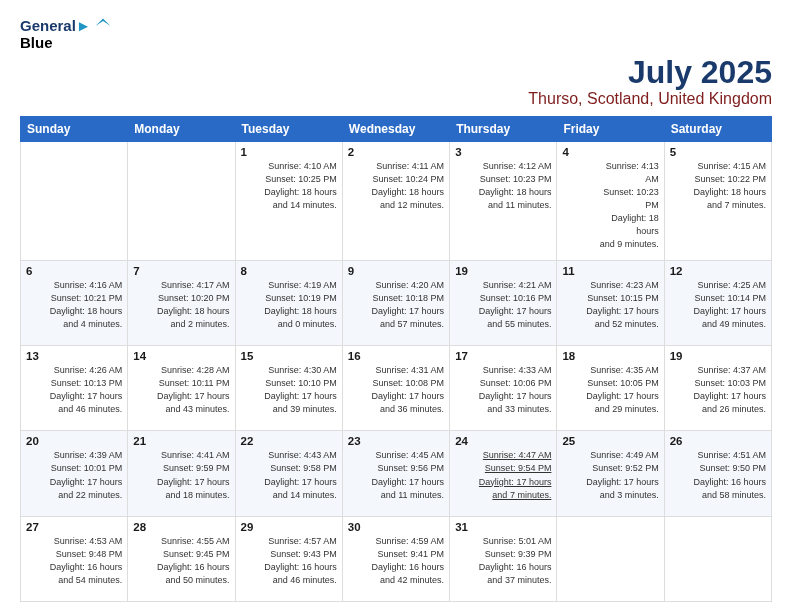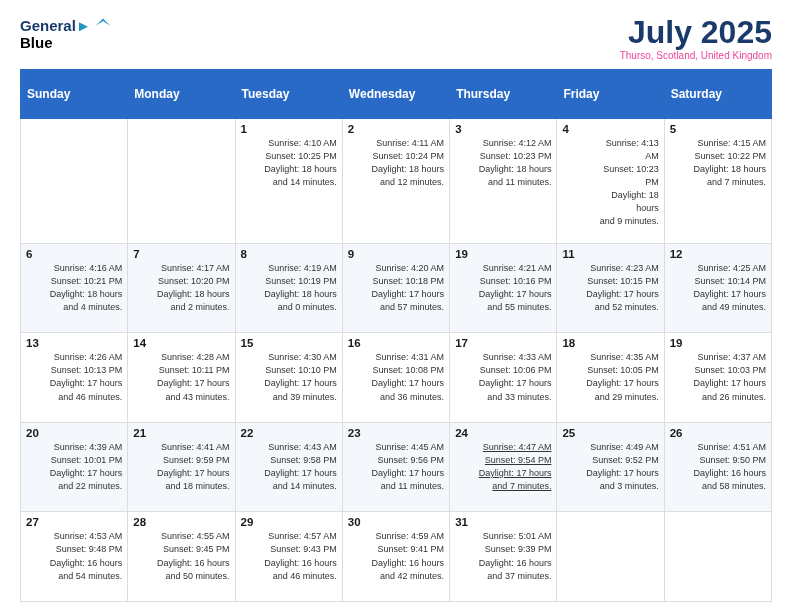--- a/index.html
+++ b/index.html
@@ -43,38 +43,39 @@
       margin-left: 2px;
     }
     .title-block {
       text-align: right;
     }
     .month-title {
       font-size: 32px;
       font-weight: bold;
       color: #1a3a6b;
       line-height: 1;
+      margin-top: 40px;
     }
     .location-title {
-      font-size: 10px;
-      color: #ec4899;
+      font-size: 16px;
+      color: #7f1d1d;
       margin-top: 2px;
     }
     .calendar {
       flex: 1;
       border: 1px solid #ccc;
       border-collapse: collapse;
       width: 100%;
       table-layout: fixed;
     }
     .calendar th {
       background: #2a6ac7;
       color: #fff;
       text-align: left;
-      padding: 17px 6px;
+      padding: 5px 6px;
       font-size: 12px;
       font-weight: bold;
       border: 1px solid #2a6ac7;
     }
     .calendar td {
       vertical-align: top;
       padding: 4px 5px;
       font-size: 9.5px;
       color: #222;
       border: 1px solid #ddd;

